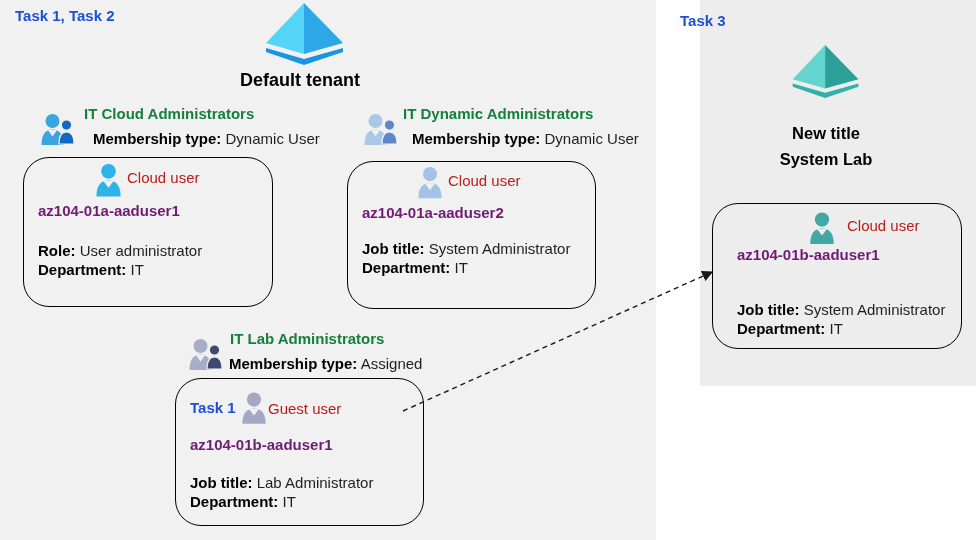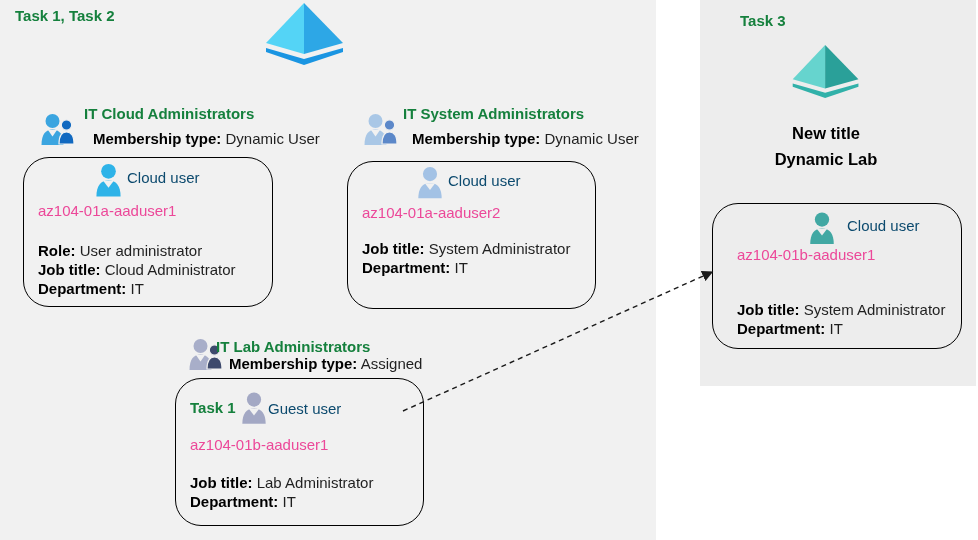--- a/index.html
+++ b/index.html
@@ -1,28 +1,28 @@
 <!DOCTYPE html>
 <html><head>
 <meta charset="utf-8">
 <style>
   html,body{margin:0;padding:0;background:#fff;}
   .canvas{position:relative;width:978px;height:540px;background:#ffffff;
           font-family:"Liberation Sans",sans-serif;overflow:hidden;}
   .panel{position:absolute;}
   .panel-left{left:0;top:0;width:656px;height:540px;background:#f1f1f1;}
   .panel-right{left:700px;top:0;width:276px;height:386px;background:#ededed;}
-  .task-label{position:absolute;font-size:15px;font-weight:700;color:#15803d;white-space:nowrap;}
+  .task-label{position:absolute;font-size:15px;font-weight:700;color:#1d4ed8;white-space:nowrap;}
   .tenant-title{position:absolute;font-weight:700;color:#000;text-align:center;white-space:nowrap;}
   .group-name{position:absolute;font-size:15px;font-weight:700;color:#15803d;white-space:nowrap;}
   .membership{position:absolute;font-size:15px;color:#1f1f1f;white-space:nowrap;margin-left:9px;}
   .lbl{font-weight:700;color:#000;}
   .user-box{position:absolute;border:1.4px solid #000;border-radius:26px;background:transparent;}
-  .type-label{position:absolute;font-size:15px;color:#0c4a6e;white-space:nowrap;}
-  .user-name{position:absolute;font-size:15px;font-weight:400;color:#ec4899;white-space:nowrap;}
+  .type-label{position:absolute;font-size:15px;color:#b91c1c;white-space:nowrap;}
+  .user-name{position:absolute;font-size:15px;font-weight:700;color:#701a75;white-space:nowrap;}
   .fields{position:absolute;font-size:15px;color:#1f1f1f;}
   .field{line-height:19px;white-space:nowrap;}
   .icon{position:absolute;}
   svg{display:block;}
   .arrow-layer{position:absolute;left:0;top:0;width:978px;height:540px;pointer-events:none;}
 </style>
 </head>
 <body>
 
 <div class="canvas">
@@ -32,20 +32,21 @@
 
   <div class="task-label" style="left:15px;top:7px;">Task 1, Task 2</div>
 
   <span class="icon" style="left:264px;top:3px;">
     <svg width="82" height="62" viewBox="0 0 82 62">
       <polygon points="40,0 2,40 40,51" fill="#54d4f6"></polygon>
       <polygon points="40,0 79,40 40,51" fill="#2da7e6"></polygon>
       <polygon points="2,45 40,56 79,45 79,49 40,62 2,49" fill="#1a95e2"></polygon>
     </svg>
   </span>
+  <div class="tenant-title" style="left:225px;top:70px;width:150px;font-size:18px;">Default tenant</div>
 
   <span class="icon" style="left:40px;top:112px;">
     <svg width="34" height="36" viewBox="0 0 34 36">
       <circle cx="12.5" cy="9" r="7" fill="#3ba5e0"></circle>
       <path d="M12.5 17.5 C5.5 17.5 1.5 22.5 1.5 33 L23.5 33 C23.5 22.5 19.5 17.5 12.5 17.5 Z" fill="#3ba5e0"></path>
       <polygon points="8,18 17,18 12.5,24.5" fill="#f1f1f1"></polygon>
       <circle cx="26.5" cy="13" r="5.2" fill="#1169c0" stroke="#f1f1f1" stroke-width="1.2"></circle>
       <path d="M26.5 20 C21.8 20 19 23.5 19 32 L34 32 C34 23.5 31.2 20 26.5 20 Z" fill="#1169c0" stroke="#f1f1f1" stroke-width="1.2"></path>
     </svg>
   </span>
@@ -64,40 +65,36 @@
       </svg>
     </span>
     <div class="type-label" style="left:103px;top:11px;">Cloud user</div>
     <div class="user-name" style="left:14px;top:44px;">az104-01a-aaduser1</div>
     <div class="fields" style="left:14px;top:83px;">
       <div class="field">
         <span class="lbl">Role:</span>
         <span>User administrator</span>
       </div>
       <div class="field">
-        <span class="lbl">Job title:</span>
-        <span>Cloud Administrator</span>
-      </div>
-      <div class="field">
         <span class="lbl">Department:</span>
         <span>IT</span>
       </div>
     </div>
   </div>
 
   <span class="icon" style="left:363px;top:112px;">
     <svg width="34" height="36" viewBox="0 0 34 36">
       <circle cx="12.5" cy="9" r="7" fill="#a9c7e6"></circle>
       <path d="M12.5 17.5 C5.5 17.5 1.5 22.5 1.5 33 L23.5 33 C23.5 22.5 19.5 17.5 12.5 17.5 Z" fill="#a9c7e6"></path>
       <polygon points="8,18 17,18 12.5,24.5" fill="#f1f1f1"></polygon>
       <circle cx="26.5" cy="13" r="5.2" fill="#5c88c9" stroke="#f1f1f1" stroke-width="1.2"></circle>
       <path d="M26.5 20 C21.8 20 19 23.5 19 32 L34 32 C34 23.5 31.2 20 26.5 20 Z" fill="#5c88c9" stroke="#f1f1f1" stroke-width="1.2"></path>
     </svg>
   </span>
-  <div class="group-name" style="left:403px;top:105px;">IT System Administrators</div>
+  <div class="group-name" style="left:403px;top:105px;">IT Dynamic Administrators</div>
   <div class="membership" style="left:403px;top:130px;">
     <span class="lbl">Membership type:</span>
     <span>Dynamic User</span>
   </div>
 
   <div class="user-box" style="left:347px;top:161px;width:247px;height:146px;">
     <span class="icon" style="left:68px;top:4px;">
       <svg width="28" height="33" viewBox="0 0 30 34">
         <circle cx="15" cy="8" r="7.6" fill="#a3c2e5"></circle>
         <path d="M15 17.5 C6.5 17.5 2.5 23.5 2.5 34 L27.5 34 C27.5 23.5 23.5 17.5 15 17.5 Z" fill="#a3c2e5"></path>
@@ -120,21 +117,21 @@
 
   <span class="icon" style="left:188px;top:337px;">
     <svg width="34" height="36" viewBox="0 0 34 36">
       <circle cx="12.5" cy="9" r="7" fill="#a8aec9"></circle>
       <path d="M12.5 17.5 C5.5 17.5 1.5 22.5 1.5 33 L23.5 33 C23.5 22.5 19.5 17.5 12.5 17.5 Z" fill="#a8aec9"></path>
       <polygon points="8,18 17,18 12.5,24.5" fill="#f1f1f1"></polygon>
       <circle cx="26.5" cy="13" r="5.2" fill="#3e4a6d" stroke="#f1f1f1" stroke-width="1.2"></circle>
       <path d="M26.5 20 C21.8 20 19 23.5 19 32 L34 32 C34 23.5 31.2 20 26.5 20 Z" fill="#3e4a6d" stroke="#f1f1f1" stroke-width="1.2"></path>
     </svg>
   </span>
-  <div class="group-name" style="left:216px;top:330px;margin-top:8px;">IT Lab Administrators</div>
+  <div class="group-name" style="left:230px;top:330px;">IT Lab Administrators</div>
   <div class="membership" style="left:220px;top:355px;">
     <span class="lbl">Membership type:</span>
     <span>Assigned</span>
   </div>
 
   <div class="user-box" style="left:175px;top:378px;width:247px;height:146px;">
     <div class="task-label" style="left:14px;top:20px;">Task 1</div>
     <span class="icon" style="left:64px;top:12px;">
       <svg width="28" height="34" viewBox="0 0 30 34">
         <circle cx="15" cy="8" r="7.6" fill="#a3a8c4"></circle>
@@ -149,31 +146,31 @@
         <span class="lbl">Job title:</span>
         <span>Lab Administrator</span>
       </div>
       <div class="field">
         <span class="lbl">Department:</span>
         <span>IT</span>
       </div>
     </div>
   </div>
 
-  <div class="task-label" style="left:740px;top:12px;">Task 3</div>
+  <div class="task-label" style="left:680px;top:12px;">Task 3</div>
 
   <span class="icon" style="left:791px;top:41px;">
     <svg width="70" height="61" viewBox="0 0 82 62">
       <polygon points="40,0 2,40 40,51" fill="#66d4ce"></polygon>
       <polygon points="40,0 79,40 40,51" fill="#2aa099"></polygon>
       <polygon points="2,45 40,56 79,45 79,49 40,62 2,49" fill="#31b1a9"></polygon>
     </svg>
   </span>
   <div class="tenant-title" style="left:751px;top:124px;width:150px;font-size:16.5px;">New title</div>
-  <div class="tenant-title" style="left:751px;top:150px;width:150px;font-size:16.5px;">Dynamic Lab</div>
+  <div class="tenant-title" style="left:751px;top:150px;width:150px;font-size:16.5px;">System Lab</div>
 
   <div class="user-box" style="left:712px;top:203px;width:248px;height:144px;">
     <span class="icon" style="left:94px;top:8px;">
       <svg width="30" height="32" viewBox="0 0 30 34">
         <circle cx="15" cy="8" r="7.6" fill="#41a8a3"></circle>
         <path d="M15 17.5 C6.5 17.5 2.5 23.5 2.5 34 L27.5 34 C27.5 23.5 23.5 17.5 15 17.5 Z" fill="#41a8a3"></path>
         <polygon points="9.5,17.8 20.5,17.8 15,25" fill="#ededed"></polygon>
       </svg>
     </span>
     <div class="type-label" style="left:134px;top:13px;">Cloud user</div>

